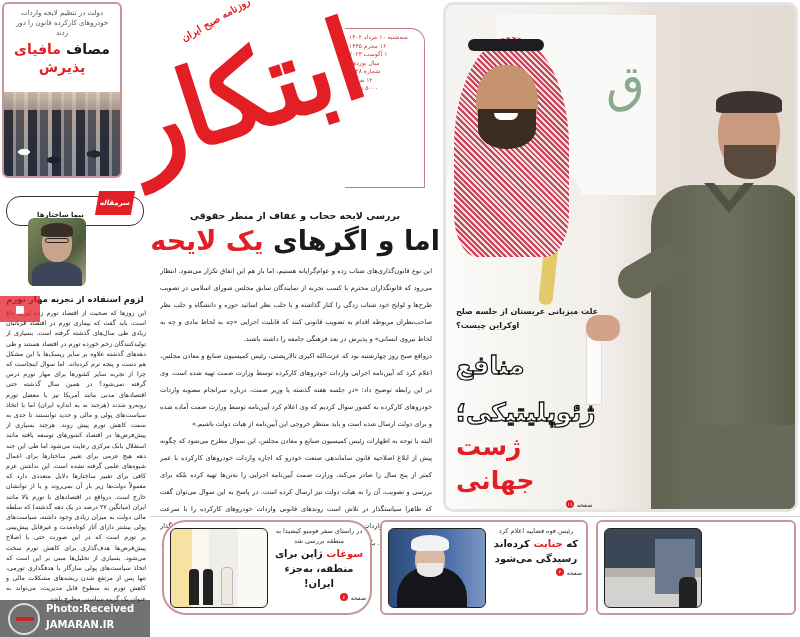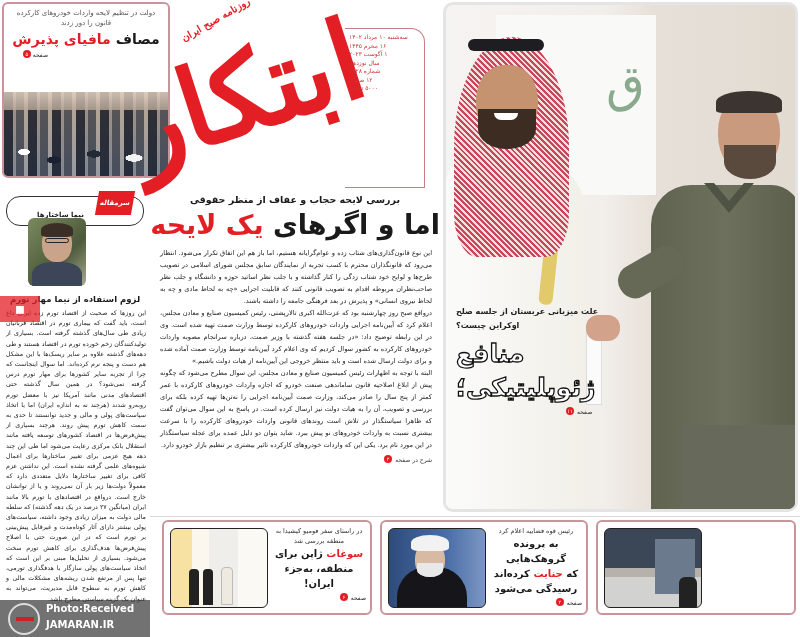--- a/index.html
+++ b/index.html
@@ -1,21 +1,21 @@
 <!DOCTYPE html>
 <html><head>
 <meta charset="utf-8">
 <style>
   * { box-sizing: border-box; margin: 0; padding: 0; }
   html, body { width: 800px; height: 637px; overflow: hidden; background: #ffffff; }
   body { position: relative; font-family: "DejaVu Sans", sans-serif; color: #1a1a1a; }
   .abs { position: absolute; }
 
   
-  #teaser-cars { left: 2px; top: 2px; width: 168px; height: 176px; border: 2px solid #c9959a; border-radius: 6px; overflow: hidden; background: #fff; }
+  #teaser-cars { left: 2px; top: 2px; width: 120px; height: 176px; border: 2px solid #c9959a; border-radius: 6px; overflow: hidden; background: #fff; }
   #teaser-cars .kicker { font-size: 7px; line-height: 10px; color: #555; text-align: center; padding: 4px 6px 0; direction: rtl; }
   #teaser-cars .h1 { font-weight: bold; font-size: 14px; line-height: 18px; text-align: center; direction: rtl; margin-top: 2px; }
   #teaser-cars .h1 .red { color: #e31e24; }
   #teaser-cars .h2 { font-weight: bold; font-size: 14px; line-height: 18px; text-align: center; direction: rtl; }
   #teaser-cars .page { font-size: 6px; direction: rtl; padding-right: 120px; margin-top: 2px; display:flex; align-items:center; gap:2px; }
   .pbadge { display: inline-block; width: 8px; height: 8px; border-radius: 50%; background: #e31e24; color: #fff; font-size: 5px; line-height: 8px; text-align: center; }
   #teaser-cars .photo { position: absolute; left: 0; right: 0; bottom: 0; height: 84px;
     background:
       radial-gradient(ellipse 10px 5px at 20px 60px, #fff 60%, transparent 62%),
       radial-gradient(ellipse 14px 6px at 130px 66px, #f2f2f2 60%, transparent 62%),
@@ -29,24 +29,24 @@
   
   #masthead { left: 155px; top: 0; width: 285px; height: 190px; }
   #logo { position: absolute; left: 10px; top: 2px; width: 200px; height: 182px; }
   #logo .main { position: absolute; left: 0; top: 10px; width: 200px; font-weight: bold; color: #e31e24; font-size: 110px; line-height: 150px; direction: rtl; text-align: center; transform: rotate(-18deg); letter-spacing: -6px; font-family: "DejaVu Serif", serif; }
   #logo .sub { position: absolute; left: 12px; top: 12px; color: #e31e24; font-size: 10px; font-weight: bold; transform: rotate(-30deg); direction: rtl; font-family: "DejaVu Serif", serif; }
   #issue-box { position: absolute; left: 190px; top: 28px; width: 80px; height: 160px; border: 1.5px solid #c97e83; border-left: none; border-radius: 0 14px 0 0; padding: 4px 4px; }
   #issue-box div { font-size: 6px; line-height: 8.5px; color: #c33; direction: rtl; text-align: left; }
 
   
   #lead { left: 150px; top: 190px; width: 290px; height: 325px; }
-  #lead .kicker { font-size: 9.5px; font-weight: bold; text-align: center; direction: rtl; margin-top: 4px; }
+  #lead .kicker { font-size: 9.5px; font-weight: bold; text-align: center; direction: rtl; margin-top: 20px; }
   #lead .headline { font-size: 27px; font-weight: bold; direction: rtl; line-height: 36px; margin-top: 2px; letter-spacing: -1px; }
   #lead .headline .red { color: #e31e24; }
-  #lead .body { font-size: 6.6px; line-height: 12px; direction: rtl; text-align: justify; padding: 4px 8px 0 10px; color: #222; }
+  #lead .body { font-size: 6.6px; line-height: 17px; direction: rtl; text-align: justify; padding: 4px 8px 0 10px; color: #222; }
   #lead .body p { margin-bottom: 0; }
   #lead .more { font-size: 6px; direction: rtl; padding-right: 8px; margin-top: 4px; display:flex; align-items:center; gap:3px; color:#333; }
 
   
   #editorial { left: 0; top: 190px; width: 150px; height: 447px; }
   #editorial .tagwrap { position: absolute; left: 6px; top: 6px; width: 138px; height: 30px; border: 1.5px solid #333; border-radius: 14px; }
   #editorial .tag { position: absolute; right: 10px; top: -6px; width: 36px; height: 24px; background: #e31e24; color: #fff; font-size: 7px; font-weight: bold; text-align: center; line-height: 24px; transform: skewX(-10deg); }
   #editorial .author { position: absolute; left: 30px; top: 14px; font-size: 7px; font-weight: bold; direction: rtl; }
   #editorial .portrait { position: absolute; left: 28px; top: 28px; width: 58px; height: 68px; border-radius: 6px; overflow: hidden; background: linear-gradient(135deg, #7c8a5e, #4d5a3b 60%, #a9aa8c); }
   #editorial .portrait .head { position:absolute; left:14px; top:8px; width:30px; height:36px; border-radius:45%; background: #c9a48a; }
@@ -76,34 +76,34 @@
   #hero .z-collar { position: absolute; left: 258px; top: 178px; width: 50px; height: 30px; background: #4f5343; clip-path: polygon(0 0, 50% 100%, 100% 0, 80% 0, 50% 60%, 20% 0); }
   #hero .z-pants { position: absolute; left: 235px; top: 420px; width: 120px; height: 90px; background: #676a5a; }
   #hero .z-arm { position: absolute; left: 170px; top: 250px; width: 70px; height: 34px; background: #656955; border-radius: 16px; transform: rotate(-30deg); }
   #hero .hands { position: absolute; left: 140px; top: 310px; width: 34px; height: 26px; background: #d2a38a; border-radius: 12px; }
   #hero .z-face { position: absolute; left: 272px; top: 90px; width: 62px; height: 80px; border-radius: 45% 45% 50% 50%; background: #c99a7e; }
   #hero .z-hair { position: absolute; left: 270px; top: 86px; width: 66px; height: 22px; border-radius: 50% 50% 10% 10%; background: #3b3430; }
   #hero .z-beard { position: absolute; left: 278px; top: 140px; width: 52px; height: 34px; border-radius: 0 0 50% 50%; background: #5a4a3e; }
   #hero .paper { position: absolute; left: 140px; top: 320px; width: 16px; height: 80px; background: #fbfbfb; border: 1px solid #ddd; }
   #hero .caption { position: absolute; left: 10px; top: 300px; width: 150px; direction: rtl; text-align: left; }
   #hero .caption .k1 { font-size: 8px; font-weight: bold; color: #222; line-height: 14px; text-align: left; direction: rtl; }
-  #hero .caption .o1 { font-size: 25px; font-weight: bold; color: #fff; -webkit-text-stroke: 1.3px #111; line-height: 34px; margin-top: 4px; text-align: left; }
+  #hero .caption .o1 { font-size: 25px; font-weight: bold; color: #fff; -webkit-text-stroke: 1.3px #111; line-height: 34px; margin-top: 16px; text-align: left; }
   #hero .caption .r1 { font-size: 25px; font-weight: bold; color: #e31e24; line-height: 34px; text-align: left; }
   #hero .caption .page { font-size: 6px; display:flex; align-items:center; gap:3px; justify-content:flex-end; margin-top: 2px; width: 40px; }
 
   
   .mini { position: absolute; top: 520px; height: 95px; border: 2px solid #c9959a; border-radius: 6px; background: #fff; overflow: hidden; }
   .mini .pic { position: absolute; left: 6px; top: 6px; width: 98px; height: 80px; border-radius: 6px; border: 1.5px solid #222; overflow: hidden; }
   .mini .txt { position: absolute; left: 108px; right: 4px; top: 4px; direction: rtl; text-align: center; }
   .mini .k { font-size: 6.5px; line-height: 10px; color: #333; }
   .mini .h { font-size: 10px; font-weight: bold; line-height: 15px; }
   .mini .h .red { color: #e31e24; }
   .mini .pg { font-size: 6px; display:flex; align-items:center; gap:3px; margin-top: 2px; }
 
-  #mini-japan { left: 162px; width: 210px; }
+  #mini-japan { left: 162px; width: 210px; border-radius: 24px; }
   #mini-japan .pic { background: linear-gradient(90deg, #f7e2a3 0 22%, #fbf7ee 22% 40%, #efeeeb 40% 70%, #fbf9f4 70%); }
   #mini-japan .pic .p1, #mini-japan .pic .p2 { position:absolute; top:40px; width:10px; height:36px; background:#222; border-radius:4px 4px 0 0; }
   #mini-japan .pic .p1 { left:18px; } #mini-japan .pic .p2 { left:32px; }
   #mini-japan .pic .p3 { position:absolute; left:50px; top:38px; width:12px; height:38px; background:#eeeae0; border-radius:4px 4px 0 0; border:1px solid #bbb; }
 
   #mini-judiciary { left: 380px; width: 208px; }
   #mini-judiciary .pic { background: linear-gradient(90deg, #2e4b7b, #4b6ea8 60%, #7b96c2); }
   #mini-judiciary .pic .robe { position:absolute; left:8px; top:38px; width:70px; height:46px; background:#16161a; border-radius: 30px 30px 0 0; }
   #mini-judiciary .pic .face { position:absolute; left:26px; top:14px; width:30px; height:34px; border-radius:45%; background:#d8b9a3; }
   #mini-judiciary .pic .turban { position:absolute; left:22px; top:6px; width:38px; height:16px; border-radius:50% 50% 20% 20%; background:#f2f2f2; }
@@ -176,21 +176,21 @@
   <div class="tagwrap">
     <div class="tag">سرمقاله</div>
     <div class="author">نیما ساختارها</div>
   </div>
   <div class="portrait">
     <div class="body"></div>
       <div class="head"></div>
       <div class="hair"></div>
       <div class="glasses"></div>
   </div>
-  <div class="title">لزوم استفاده از نیما مهار تورم</div>
+  <div class="title">لزوم استفاده از تجربه مهار تورم</div>
   <div class="text">این روزها که صحبت از اقتصاد تورم زده ایران داغ است، باید گفت که بیماری تورم در اقتصاد قربانیان زیادی طی سال‌های گذشته گرفته است. بسیاری از تولیدکنندگان زخم خورده تورم در اقتصاد هستند و طی دهه‌های گذشته علاوه بر سایر ریسک‌ها با این مشکل هم دست و پنجه نرم کرده‌اند. اما سوال اینجاست که چرا از تجربه سایر کشورها برای مهار تورم درس گرفته نمی‌شود؟ در همین سال گذشته حتی اقتصادهای مدنی مانند آمریکا نیز با معضل تورم روبه‌رو شدند (هرچند نه به اندازه ایران) اما با اتخاذ سیاست‌های پولی و مالی و جدید توانستند تا حدی به سمت کاهش تورم پیش روند. هرچند بسیاری از پیش‌فرض‌ها در اقتصاد کشورهای توسعه یافته مانند استقلال بانک مرکزی رعایت می‌شود اما طی این چند دهه هیچ عزمی برای تغییر ساختارها برای اعمال شیوه‌های علمی گرفته نشده است. این نداشتن عزم کافی برای تغییر ساختارها دلایل متعددی دارد که معمولاً دولت‌ها زیر بار آن نمی‌روند و یا از توانشان خارج است. درواقع در اقتصادهای با تورم بالا مانند ایران (میانگین ۲۷ درصد در یک دهه گذشته) که سلطه مالی دولت به میزان زیادی وجود داشته، سیاست‌های پولی بیشتر دارای آثار کوتاه‌مدت و غیرقابل پیش‌بینی بر تورم است که در این صورت حتی با اصلاح پیش‌فرض‌ها هدف‌گذاری برای کاهش تورم سخت می‌شود. بسیاری از تحلیل‌ها مبنی بر این است که اتخاذ سیاست‌های پولی سازگار با هدفگذاری تورمی، تنها پس از مرتفع شدن ریشه‌های مشکلات مالی و کاهش تورم به سطوح قابل مدیریت، می‌تواند به عنوان یک گزینه سیاستی مطرح باشد.</div>
   <div id="ed-stamp">◼</div>
 </div>
 
 <div id="hero" class="abs">
   <div class="sign">
       <span class="glyph">ق</span>
     </div>
   <div class="mbs-robe"></div>
   <div class="mbs-trim"></div>
@@ -204,21 +204,22 @@
   <div class="z-collar"></div>
   <div class="z-arm"></div>
   <div class="paper"></div>
   <div class="hands"></div>
   <div class="z-face"></div>
   <div class="z-hair"></div>
   <div class="z-beard"></div>
   <div class="caption">
     <div class="k1">علت میزبانی عربستان از جلسه صلح اوکراین چیست؟</div>
     <div class="o1">منافع</div>
-    <div class="o1" style="margin-top:0">ژئوپلیتیکی؛</div>
+    <div class="o1" style="margin-top:13px">ژئوپلیتیکی؛</div>
+    <div class="r1">ژست جهانی</div>
     <div class="page">
       <span>صفحه</span>
       <span class="pbadge">۱۱</span>
     </div>
   </div>
 </div>
 
 <div id="mini-japan" class="mini">
   <div class="pic">
       <div class="p1"></div>
@@ -237,21 +238,20 @@
 
 <div id="mini-judiciary" class="mini">
   <div class="pic">
       <div class="robe"></div>
       <div class="face"></div>
       <div class="turban"></div>
       <div class="beard"></div>
     </div>
   <div class="txt">
     <div class="k">رئیس قوه قضاییه اعلام کرد</div>
-    <div class="h">به پرونده گروهک‌هایی</div>
     <div class="h"><span>که </span><span class="red">جنایت</span><span> کرده‌اند</span></div>
     <div class="h">رسیدگی می‌شود</div>
     <div class="pg">
         <span>صفحه</span>
         <span class="pbadge">۲</span>
       </div>
   </div>
 </div>
 
 <div id="mini-bourse" class="mini">

